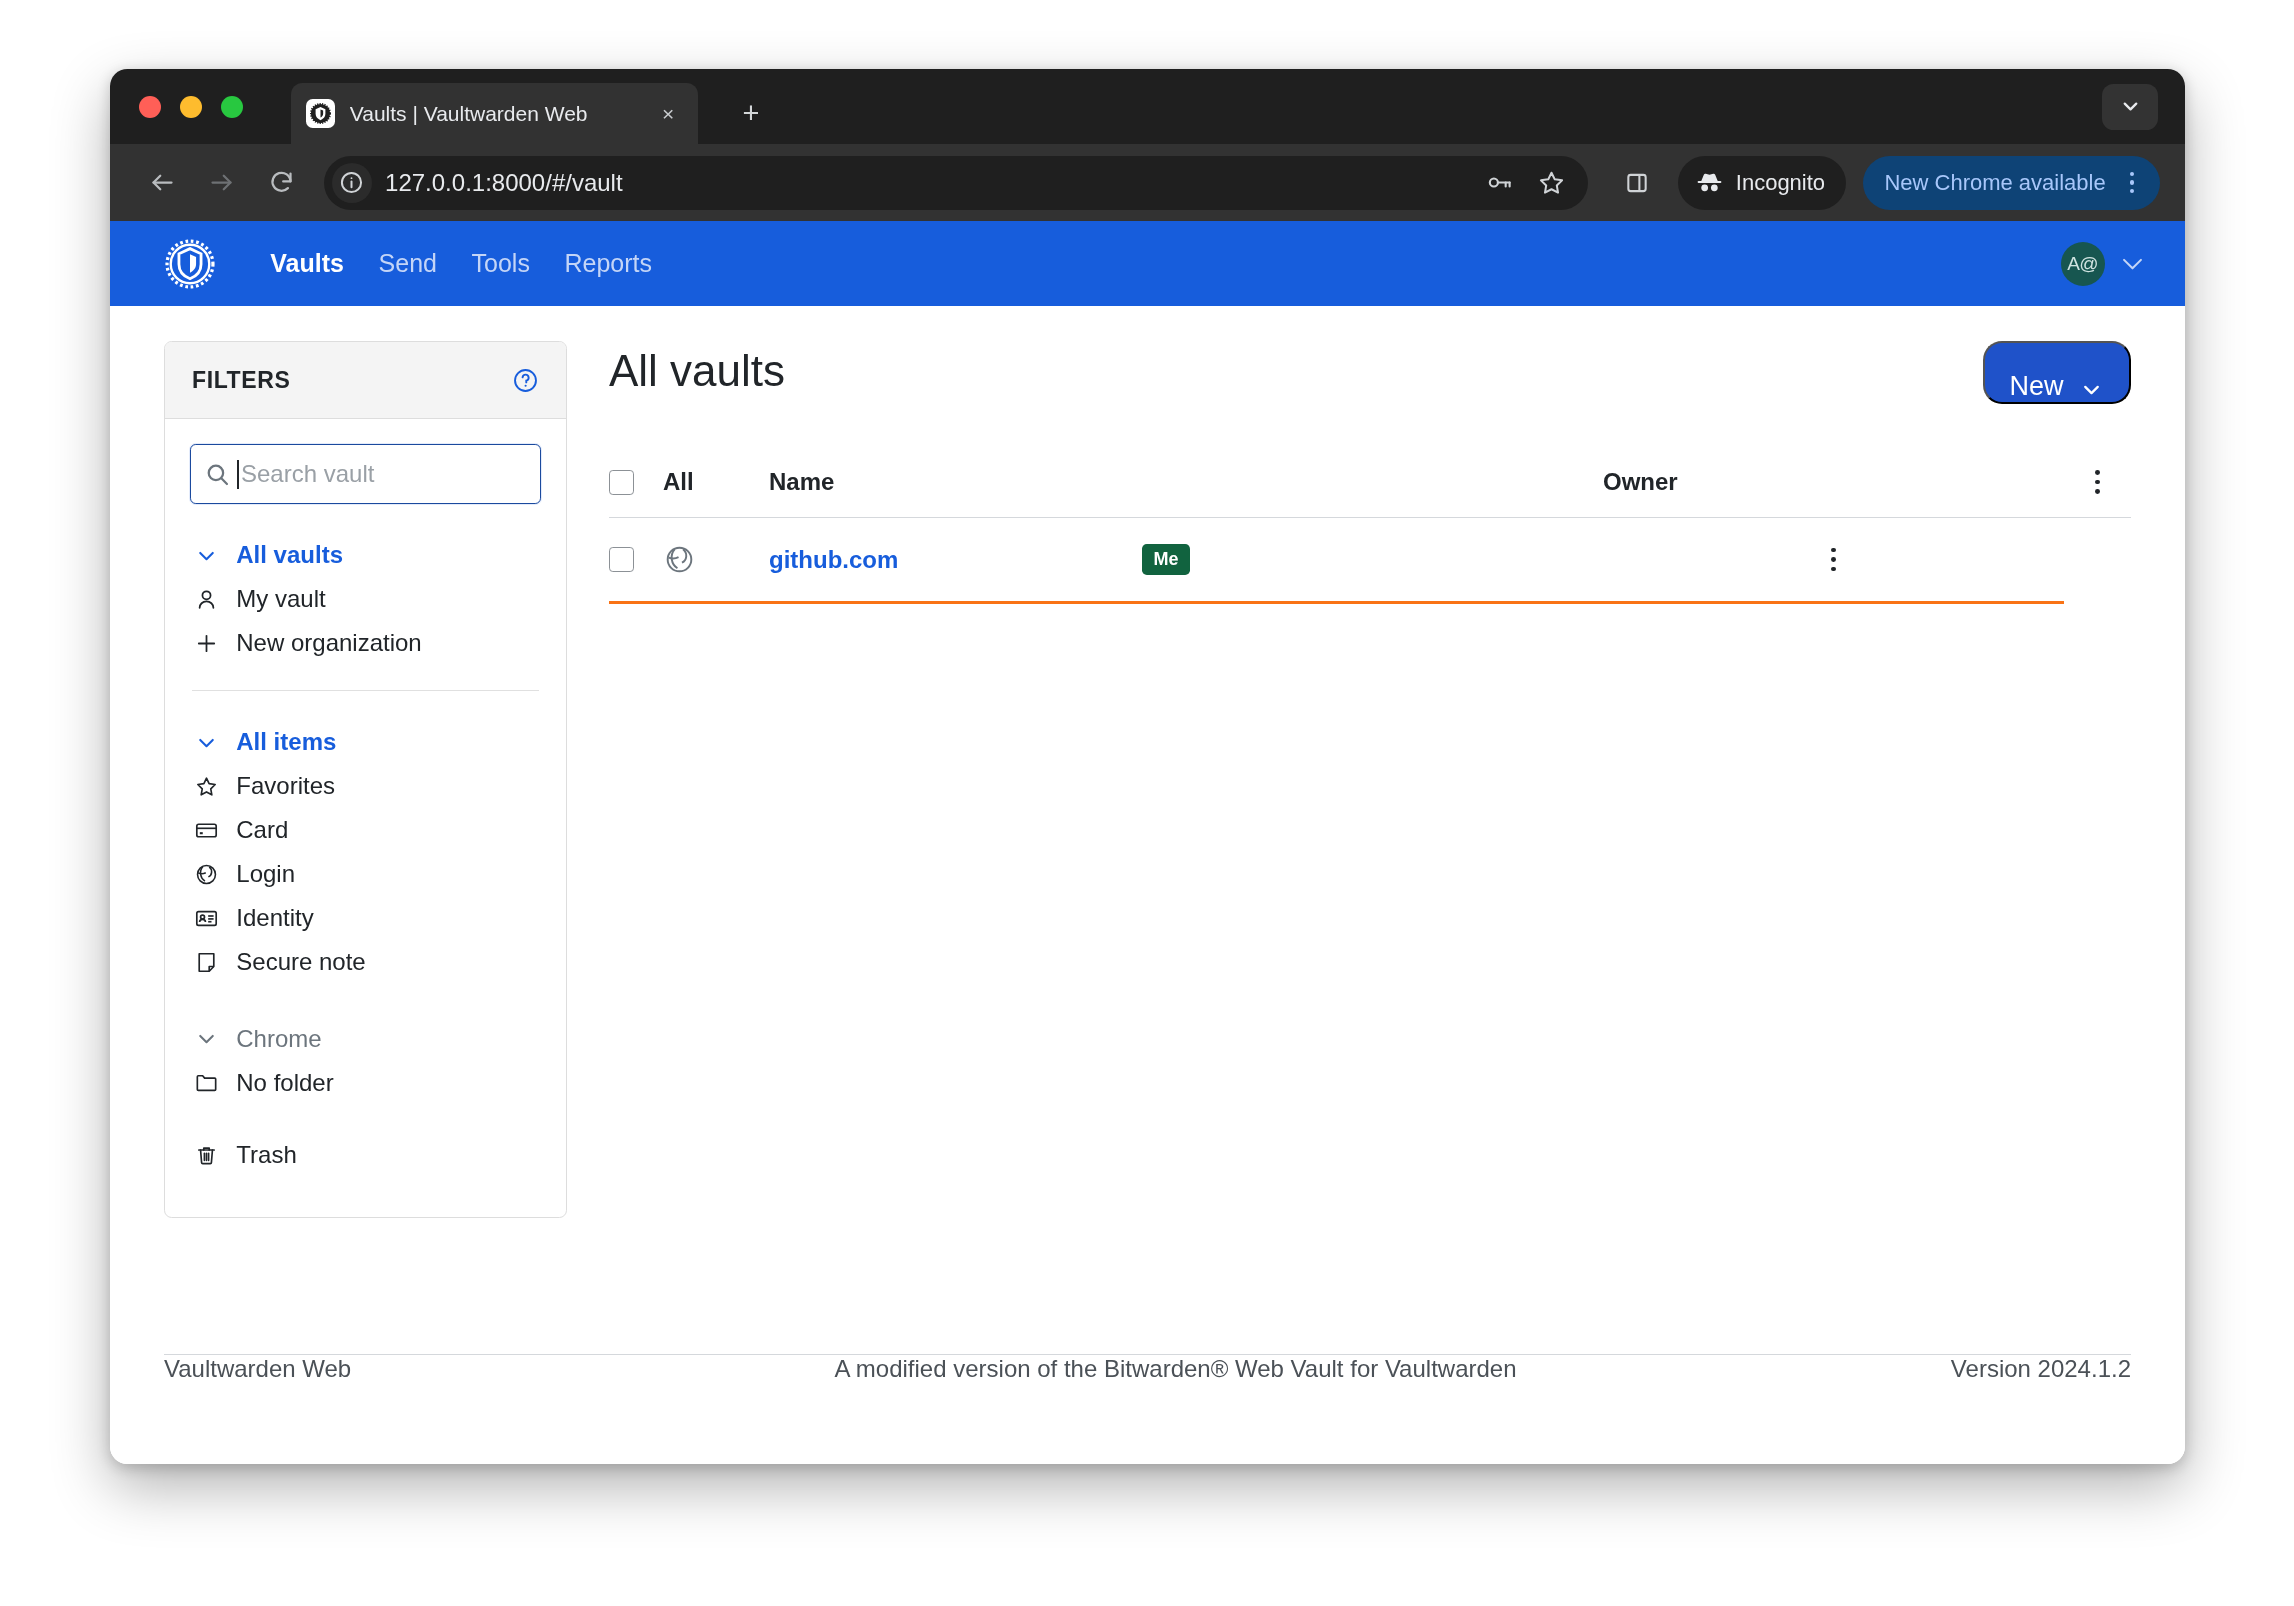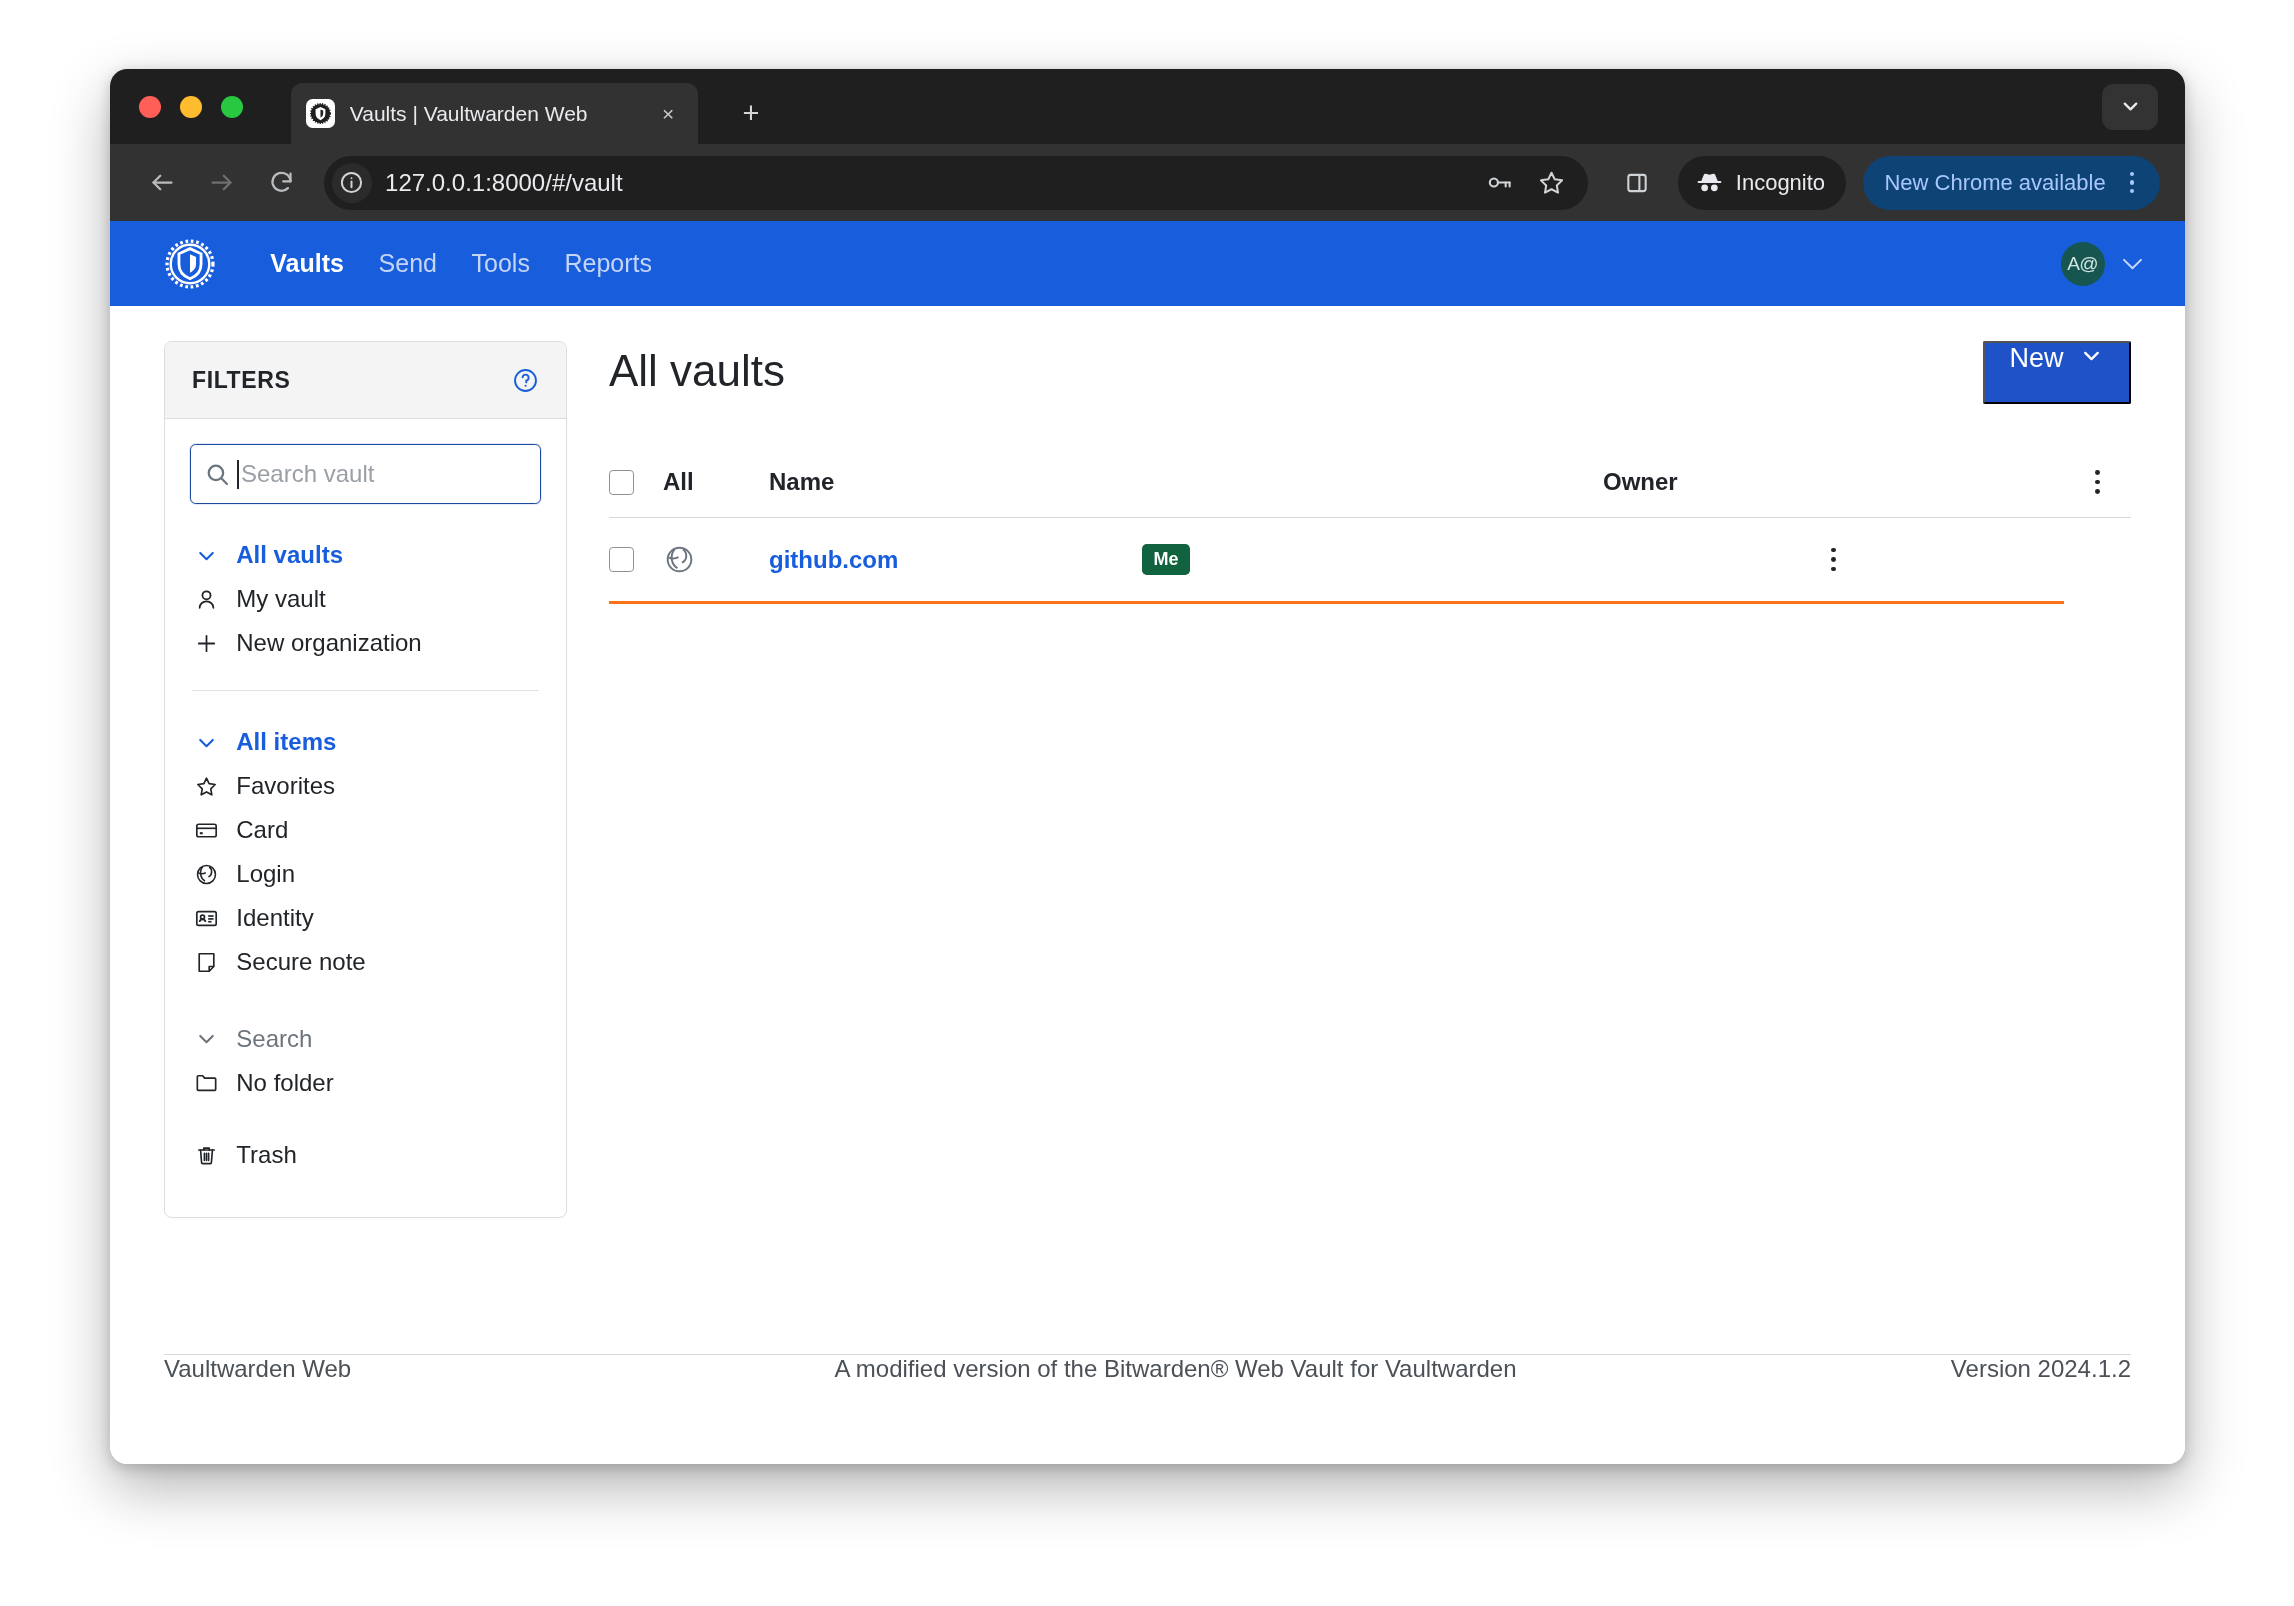--- a/index.html
+++ b/index.html
@@ -259,24 +259,24 @@
   .main { flex: 1 1 auto; padding-left: 42px; min-width: 0; }
   .main-head {
     display: flex; align-items: flex-start;
     height: 90px;
   }
   .page-title { font-size: 44px; color: #212529; font-weight: 400; line-height: 1; padding-top: 7.7px; }
   .new-btn {
     margin-left: auto;
     background: #1f52c9;
     color: #ffffff;
-    border-radius: 2px;
+    border-radius: 19px;
     height: 63px;
     padding: 0 25px;
-    display: flex; align-items: flex-start; gap: 15.4px;
+    display: flex; align-items: flex-end; gap: 15.4px;
     font-size: 27px;
   }
 
   table.vault { width: 100%; border-collapse: collapse; margin-top: 37px; }
   table.vault th {
     text-align: left;
     font-size: 24px; font-weight: 700; color: #212529;
     padding: 0 0 21px 0;
     border-bottom: 1.9px solid #d5d8dc;
     vertical-align: middle;
@@ -581,21 +581,21 @@
 
             <div class="fspace"></div>
 
             <div class="fgroup" style="margin-top:7.7px">
               <div class="frow head muted">
                 <span class="ico">
                   <svg width="25" height="25" viewBox="0 0 24 24" fill="none" stroke="currentColor" stroke-width="2" stroke-linecap="round" stroke-linejoin="round">
                       <polyline points="6 9.5 12 15.5 18 9.5"></polyline>
                     </svg>
                 </span>
-                <span class="lbl">Search</span>
+                <span class="lbl">Chrome</span>
               </div>
               <div class="frow">
                 <span class="ico">
                   <svg width="25" height="25" viewBox="0 0 24 24" fill="none" stroke="currentColor" stroke-width="1.6" stroke-linejoin="round">
                       <path d="M3.2 18.6V6.4c0-.5.4-.9.9-.9h4.2l1.9 2.3h9.7c.5 0 .9.4.9.9v9.9c0 .5-.4.9-.9.9H4.1a.9.9 0 0 1-.9-.9z"></path>
                     </svg>
                 </span>
                 <span class="lbl">No folder</span>
               </div>
             </div>

